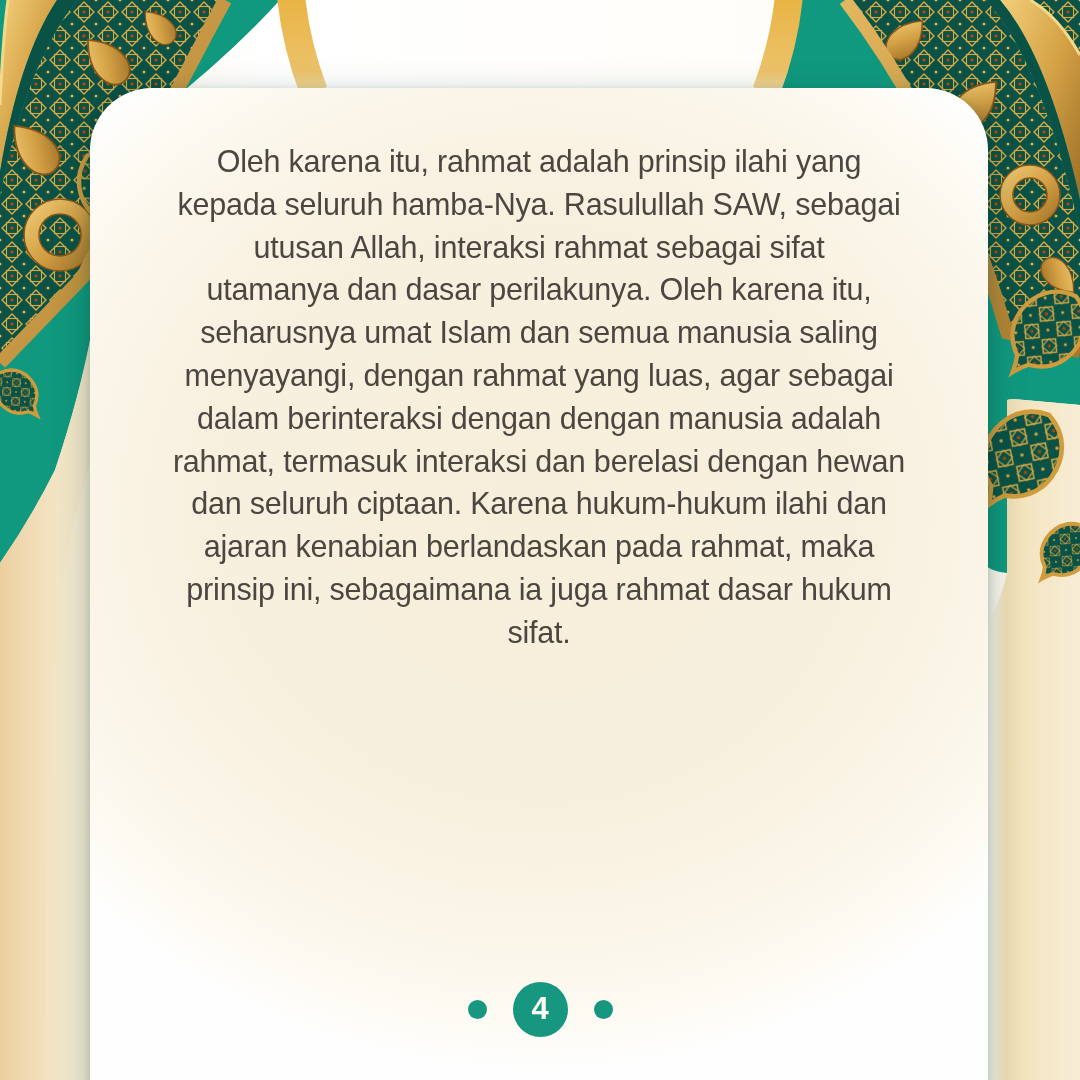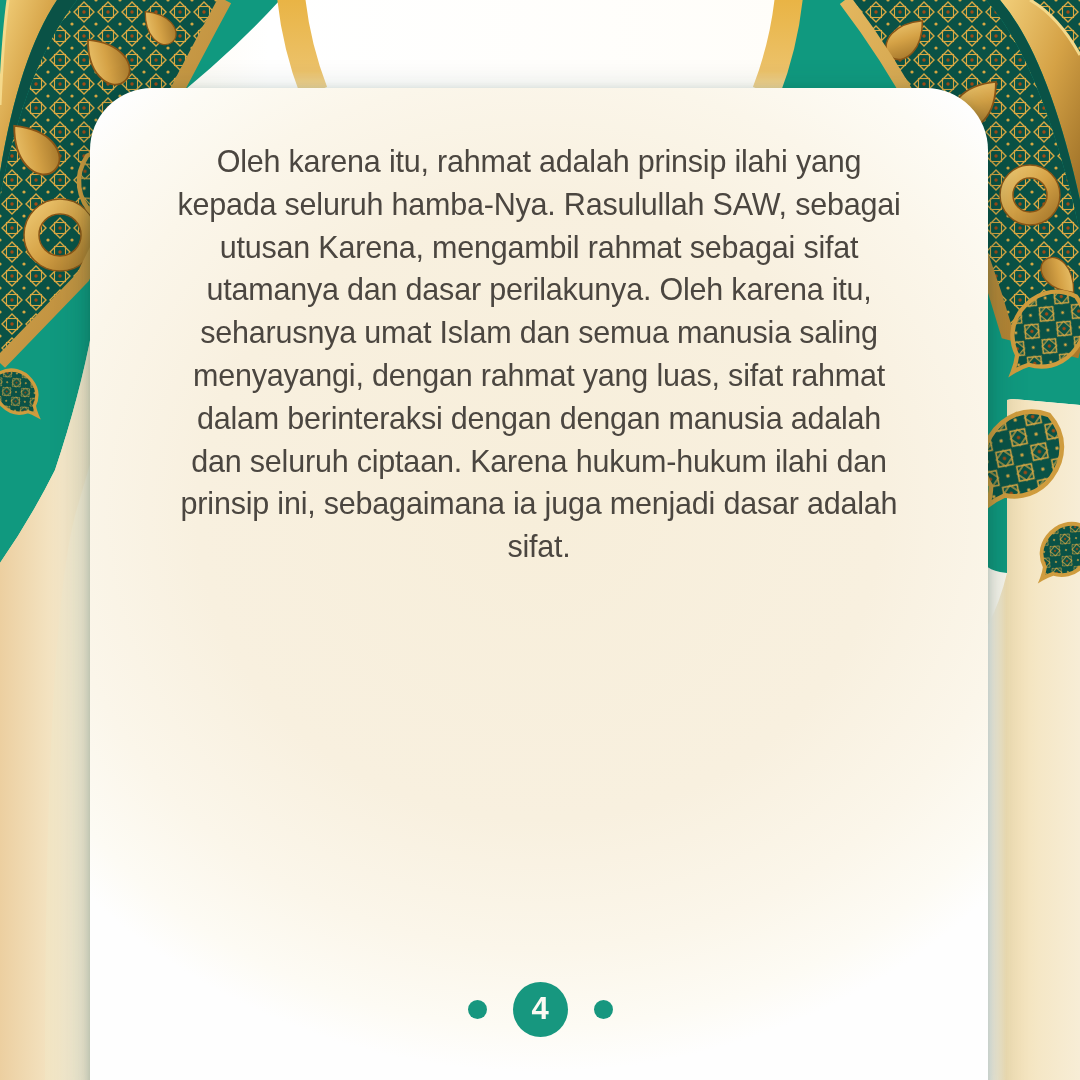--- a/index.html
+++ b/index.html
@@ -151,27 +151,29 @@
       <use href="#shield" transform="translate(1048,330) rotate(40) scale(0.95)" fill="url(#pat)" stroke="#cf9c3e" stroke-width="4.5"></use>
       <use href="#shield" transform="translate(1022,455) rotate(34) scale(1.05)" fill="url(#pat)" stroke="#cf9c3e" stroke-width="4.5"></use>
       <use href="#shield" transform="translate(1066,550) rotate(40) scale(0.65)" fill="url(#pat)" stroke="#cf9c3e" stroke-width="6"></use>
     </g>
   </svg>
 
   <div class="card">
     <div class="body-text">
         <div class="body-line">Oleh karena itu, rahmat adalah prinsip ilahi yang</div>
         <div class="body-line">kepada seluruh hamba-Nya. Rasulullah SAW, sebagai</div>
-        <div class="body-line">utusan Karena, mengambil rahmat sebagai sifat</div>
+        <div class="body-line">utusan Allah, interaksi rahmat sebagai sifat</div>
         <div class="body-line">utamanya dan dasar perilakunya. Oleh karena itu,</div>
         <div class="body-line">seharusnya umat Islam dan semua manusia saling</div>
-        <div class="body-line">menyayangi, dengan rahmat yang luas, sifat rahmat</div>
+        <div class="body-line">menyayangi, dengan rahmat yang luas, agar sebagai</div>
         <div class="body-line">dalam berinteraksi dengan dengan manusia adalah</div>
+        <div class="body-line">rahmat, termasuk interaksi dan berelasi dengan hewan</div>
         <div class="body-line">dan seluruh ciptaan. Karena hukum-hukum ilahi dan</div>
-        <div class="body-line">prinsip ini, sebagaimana ia juga menjadi dasar adalah</div>
+        <div class="body-line">ajaran kenabian berlandaskan pada rahmat, maka</div>
+        <div class="body-line">prinsip ini, sebagaimana ia juga rahmat dasar hukum</div>
         <div class="body-line">sifat.</div>
       </div>
   </div>
 
   <div class="pager">
     <span class="pager-dot"></span>
     <span class="page-bubble">
       <span>4</span>
     </span>
     <span class="pager-dot"></span>

